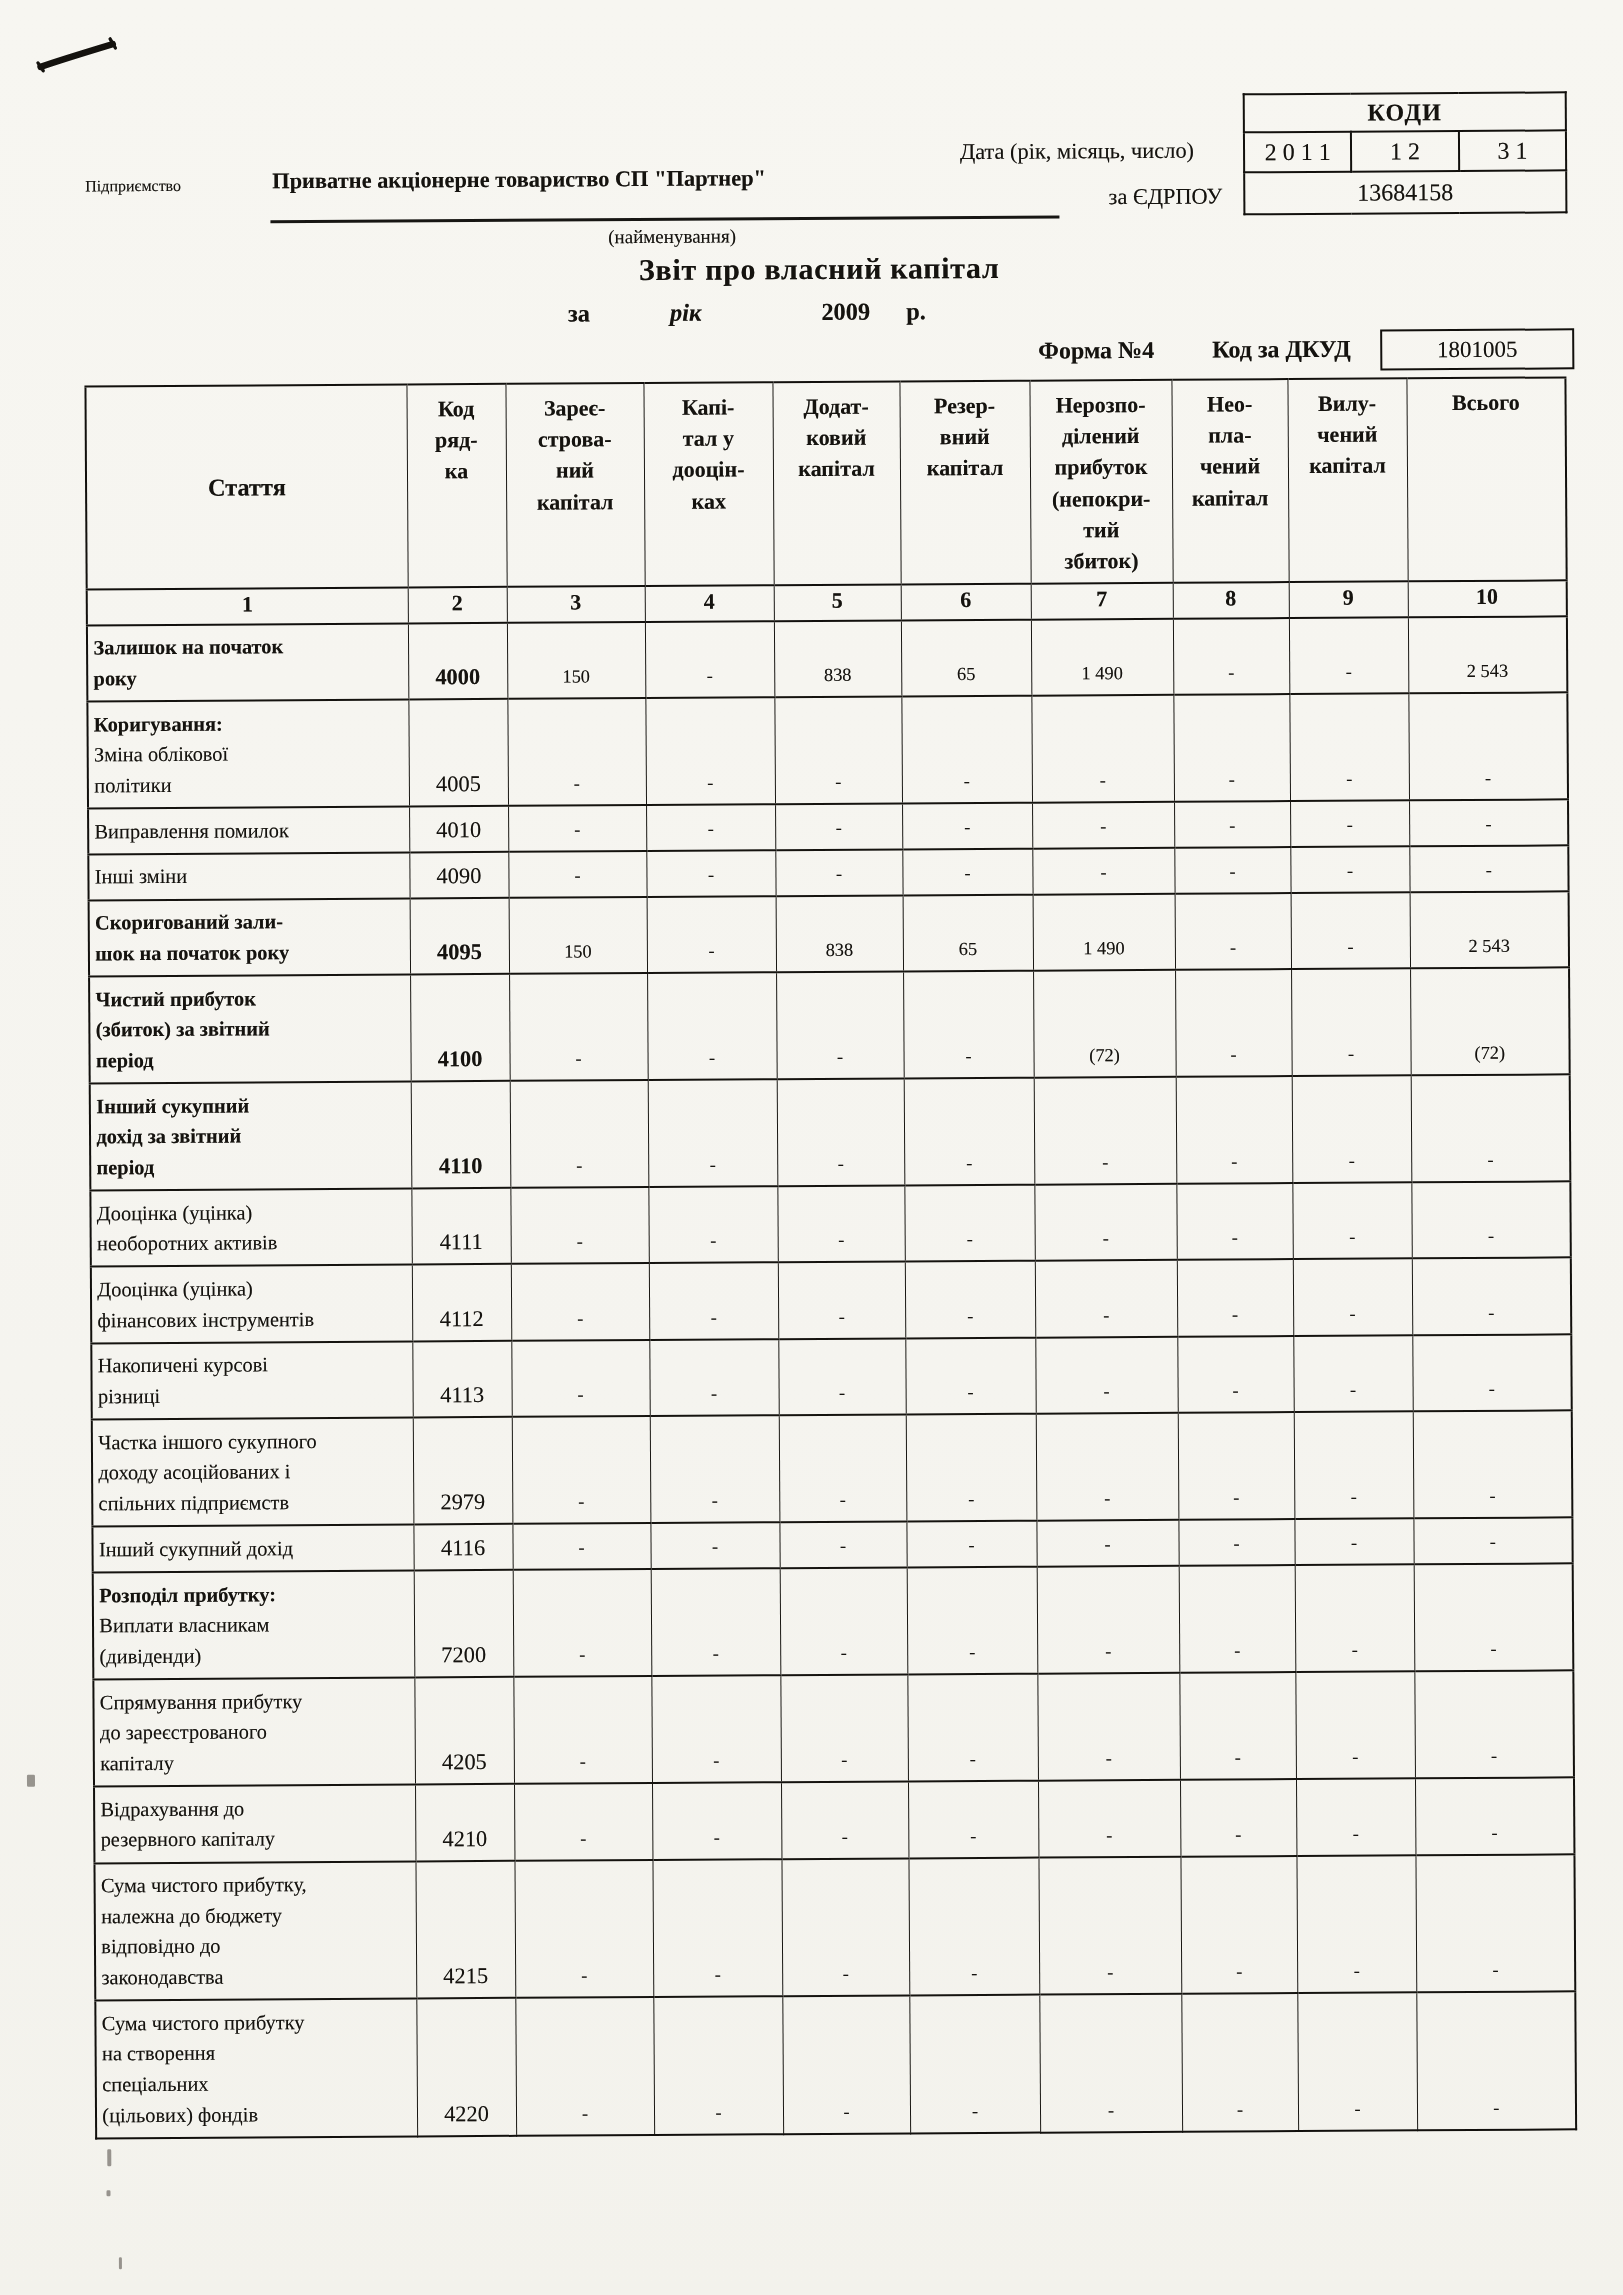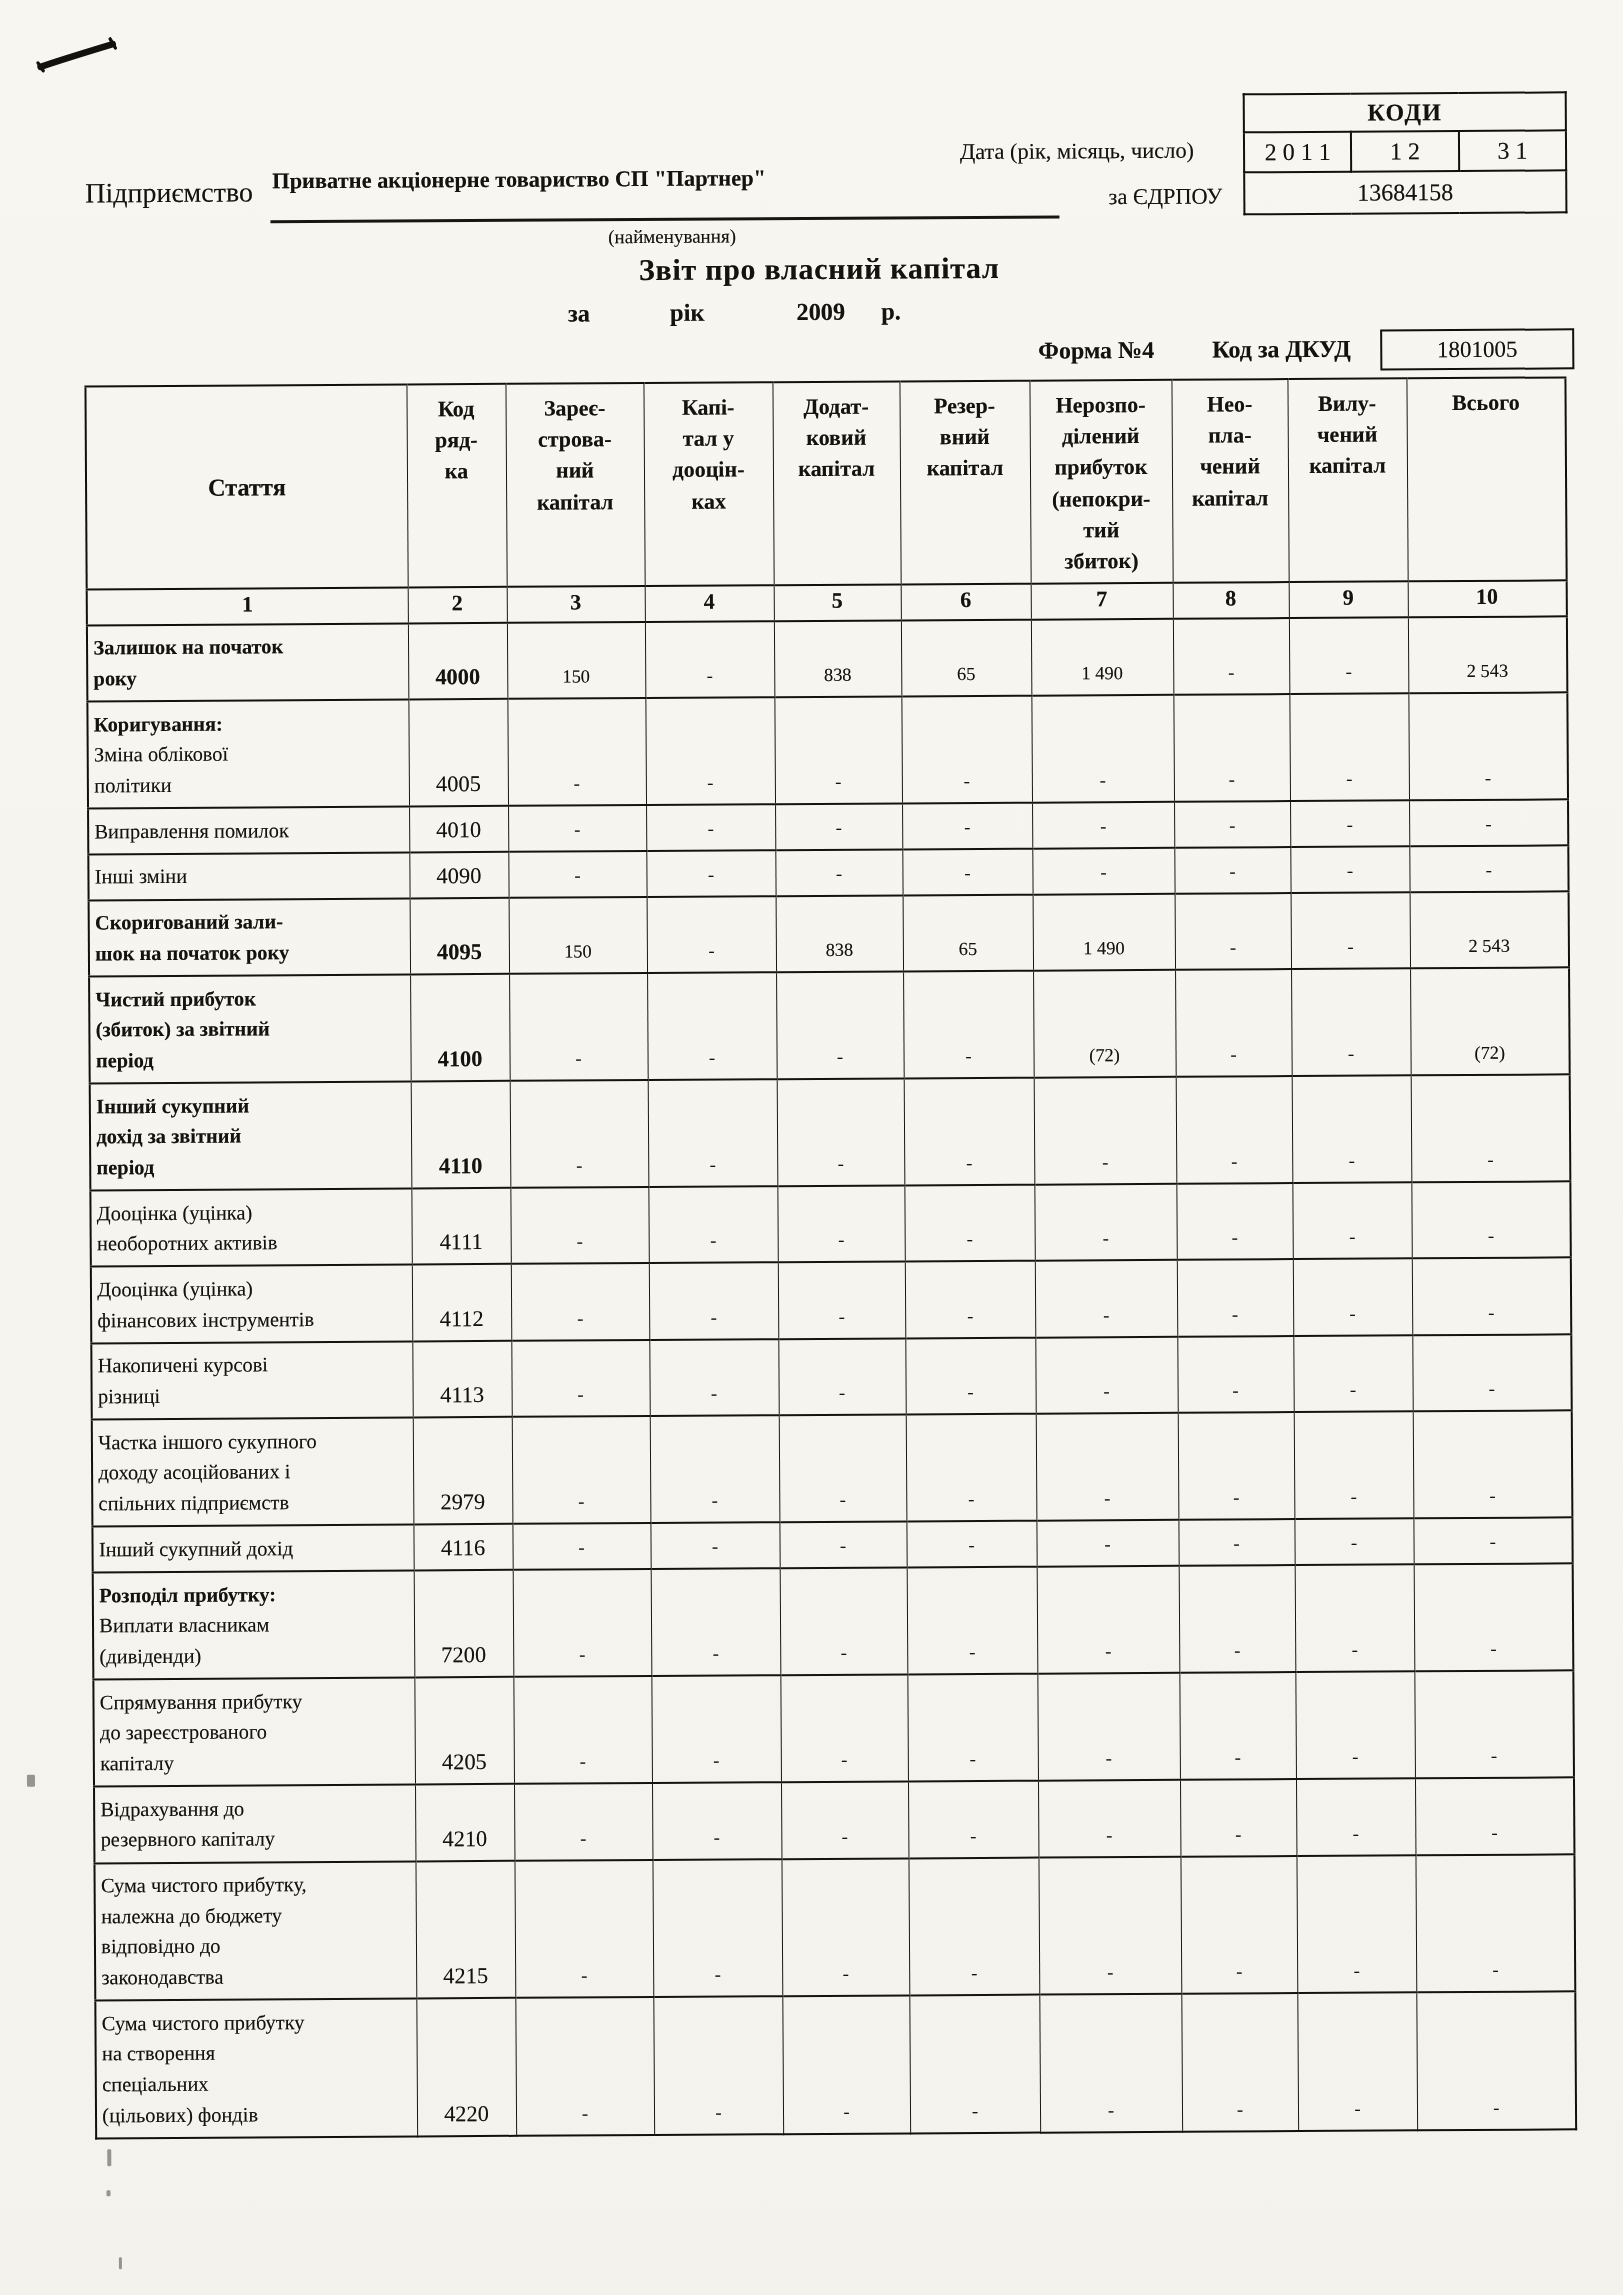--- a/index.html
+++ b/index.html
@@ -2,37 +2,37 @@
 <html style="font-size:10.5px"><head>
 <meta charset="utf-8">
 <style>
   html,body{margin:0;padding:0;background:#e6e4df;}
   .page{position:relative;width:1623px;height:2295px;background:linear-gradient(180deg,#f7f6f1 0%,#f5f4ef 60%,#f3f2ec 100%);
         font-family:"Liberation Serif",serif;color:#15130f;overflow:hidden;
         text-shadow:0 0 0.3px rgba(25,22,18,.45);}
   .tilt{position:absolute;inset:0;transform:rotate(-0.35deg);transform-origin:50% 42%;}
 
   
-  .ent-label{position:absolute;left:90px;top:173px;font-size:28px;}
+  .ent-label{position:absolute;left:90px;top:173px;font-size:16px;}
   .ent-name{position:absolute;left:277px;top:165px;font-size:22.4px;font-weight:700;}
   .ent-underline{position:absolute;left:275px;top:217px;width:789px;height:3.3px;background:#171613;}
   .name-caption{position:absolute;left:568px;top:225px;width:217px;text-align:center;font-size:19px;}
   .date-label{position:absolute;left:870px;top:140px;width:329px;text-align:right;font-size:22.4px;}
   .edrpou-label{position:absolute;left:1056px;top:186px;width:171px;text-align:right;font-size:22.4px;}
 
   table.codes{position:absolute;left:1248px;top:96px;width:324px;border-collapse:collapse;table-layout:fixed;}
   table.codes td{border:2px solid #12100d;text-align:center;vertical-align:middle;font-size:24px;padding:0;}
   td.codes-title{height:36px;font-size:26px;font-weight:700;letter-spacing:1.3px;}
   tr.codes-date td{height:38px;}
   td.codes-edrpou{height:40px;}
 
   .doc-title{position:absolute;left:0;top:252px;width:1647px;text-align:center;font-size:30px;font-weight:700;letter-spacing:0.7px;}
   .doc-subtitle{position:absolute;left:572px;top:298px;font-size:24.4px;font-weight:700;white-space:nowrap;}
   .doc-subtitle .za{margin-right:80px;}
-  .doc-subtitle .period{margin-right:92px;}
+  .doc-subtitle .period{margin-right:120px;font-style:italic;}
   .doc-subtitle .year{margin-right:36px;}
 
   .form-label{position:absolute;left:1042px;top:339px;font-size:24px;font-weight:700;}
   .dkud-label{position:absolute;left:1216px;top:339px;font-size:24px;font-weight:700;}
   .dkud-box{position:absolute;left:1384px;top:333px;width:190px;height:37px;border:2px solid #12100d;
             text-align:center;line-height:37px;font-size:23px;}
 
   
   table.main{position:absolute;left:88px;top:381px;width:1480px;border-collapse:collapse;table-layout:fixed;
              border:2.6px solid #12100d;}

